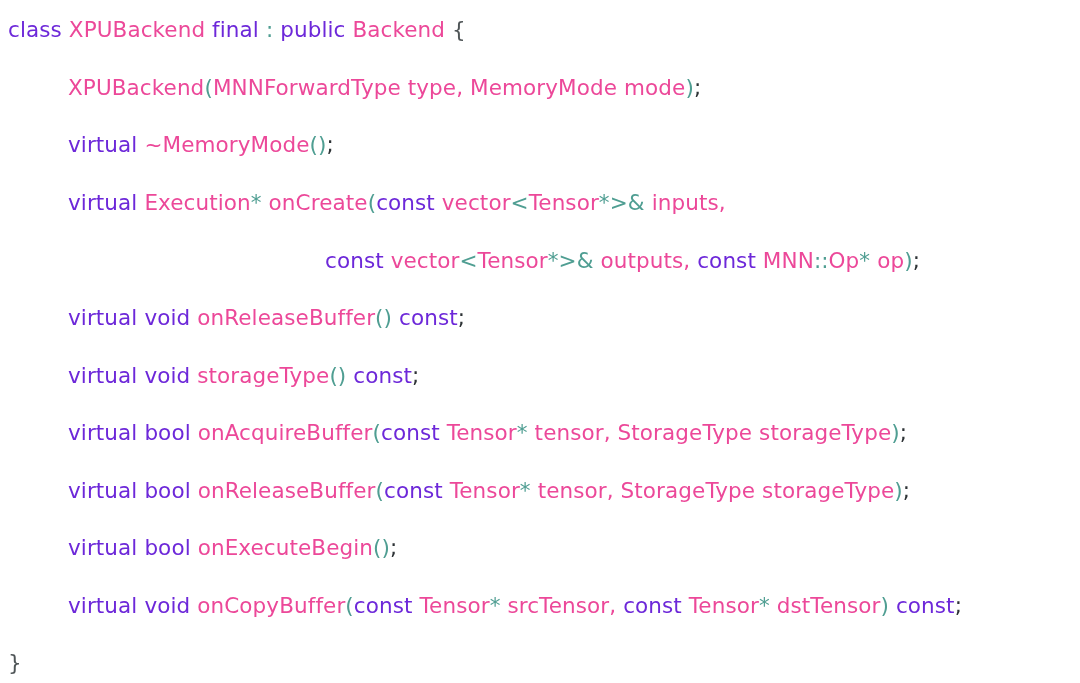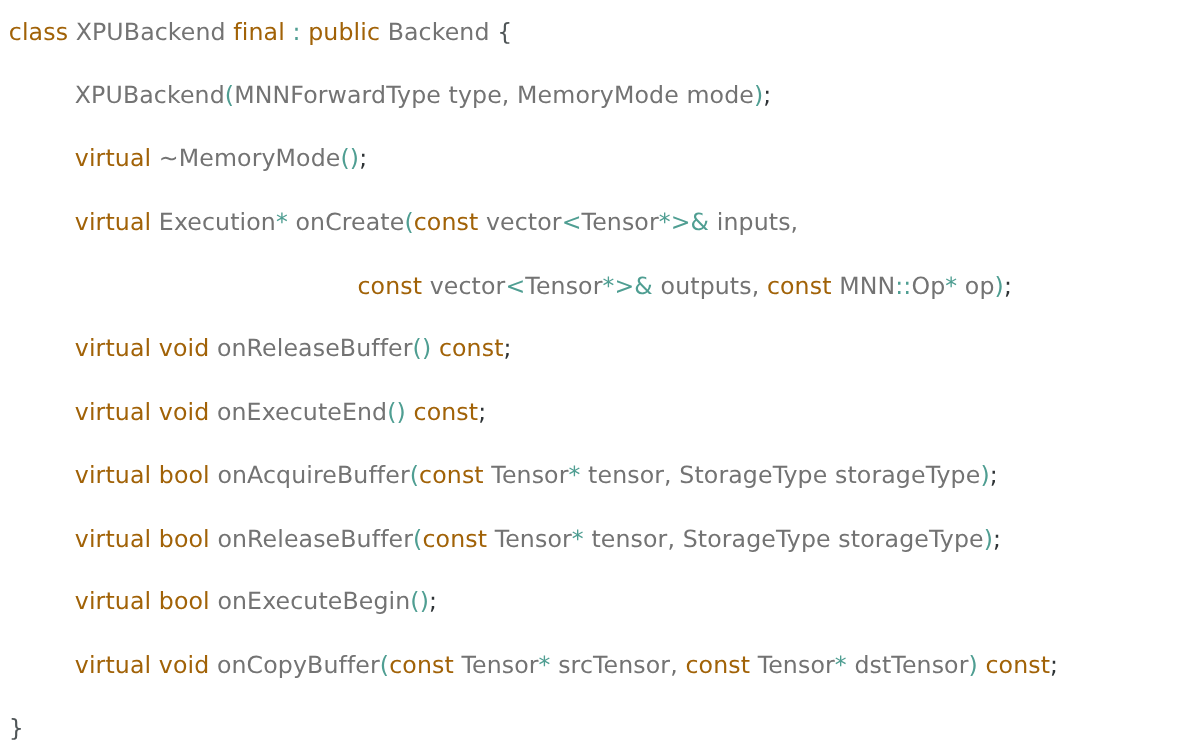--- a/index.html
+++ b/index.html
@@ -25,36 +25,36 @@
     left: 0;
     width: 1080px;
     height: 34px;
     line-height: 34px;
     white-space: pre;
     font-size: 21.5px;
     letter-spacing: 0.1px;
     font-family: "DejaVu Sans", "Liberation Sans", sans-serif;
   }
   .tok { white-space: pre; }
-  .tok-keyword  { color: #a16207; text-align: center; }
-  .tok-plain    { color: #737373; margin-top: 42px; }
+  .tok-keyword  { color: #6d28d9; text-align: center; }
+  .tok-plain    { color: #ec4899; margin-top: 42px; }
   .tok-punct    { color: #4f9e92; }
   .tok-op       { color: #4f9e92; }
   .tok-brace    { color: #4f5557; }
   .tok-semi     { color: #2e3336; }
 </style>
 </head>
 <body>
 
 <div id="code-block">
     <div class="code-line" style="top: 13px; padding-left: 8px;"><span class="tok tok-keyword">class</span><span class="tok tok-plain"> XPUBackend </span><span class="tok tok-keyword">final</span><span class="tok tok-plain"> </span><span class="tok tok-punct">:</span><span class="tok tok-plain"> </span><span class="tok tok-keyword">public</span><span class="tok tok-plain"> Backend </span><span class="tok tok-brace">{</span></div>
     <div class="code-line" style="top: 71px; padding-left: 68px;"><span class="tok tok-plain">XPUBackend</span><span class="tok tok-punct">(</span><span class="tok tok-plain">MNNForwardType type, MemoryMode mode</span><span class="tok tok-punct">)</span><span class="tok tok-semi">;</span></div>
     <div class="code-line" style="top: 128px; padding-left: 68px;"><span class="tok tok-keyword">virtual</span><span class="tok tok-plain"> ~MemoryMode</span><span class="tok tok-punct">()</span><span class="tok tok-semi">;</span></div>
     <div class="code-line" style="top: 186px; padding-left: 68px;"><span class="tok tok-keyword">virtual</span><span class="tok tok-plain"> Execution</span><span class="tok tok-op">*</span><span class="tok tok-plain"> onCreate</span><span class="tok tok-punct">(</span><span class="tok tok-keyword">const</span><span class="tok tok-plain"> vector</span><span class="tok tok-op">&lt;</span><span class="tok tok-plain">Tensor</span><span class="tok tok-op">*&gt;&amp;</span><span class="tok tok-plain"> inputs,</span></div>
     <div class="code-line" style="top: 244px; padding-left: 325px;"><span class="tok tok-keyword">const</span><span class="tok tok-plain"> vector</span><span class="tok tok-op">&lt;</span><span class="tok tok-plain">Tensor</span><span class="tok tok-op">*&gt;&amp;</span><span class="tok tok-plain"> outputs, </span><span class="tok tok-keyword">const</span><span class="tok tok-plain"> MNN</span><span class="tok tok-op">::</span><span class="tok tok-plain">Op</span><span class="tok tok-op">*</span><span class="tok tok-plain"> op</span><span class="tok tok-punct">)</span><span class="tok tok-semi">;</span></div>
     <div class="code-line" style="top: 301px; padding-left: 68px;"><span class="tok tok-keyword">virtual void</span><span class="tok tok-plain"> onReleaseBuffer</span><span class="tok tok-punct">()</span><span class="tok tok-plain"> </span><span class="tok tok-keyword">const</span><span class="tok tok-semi">;</span></div>
-    <div class="code-line" style="top: 359px; padding-left: 68px;"><span class="tok tok-keyword">virtual void</span><span class="tok tok-plain"> onExecuteEnd</span><span class="tok tok-punct">()</span><span class="tok tok-plain"> </span><span class="tok tok-keyword">const</span><span class="tok tok-semi">;</span></div>
+    <div class="code-line" style="top: 359px; padding-left: 68px;"><span class="tok tok-keyword">virtual void</span><span class="tok tok-plain"> storageType</span><span class="tok tok-punct">()</span><span class="tok tok-plain"> </span><span class="tok tok-keyword">const</span><span class="tok tok-semi">;</span></div>
     <div class="code-line" style="top: 416px; padding-left: 68px;"><span class="tok tok-keyword">virtual bool</span><span class="tok tok-plain"> onAcquireBuffer</span><span class="tok tok-punct">(</span><span class="tok tok-keyword">const</span><span class="tok tok-plain"> Tensor</span><span class="tok tok-op">*</span><span class="tok tok-plain"> tensor, StorageType storageType</span><span class="tok tok-punct">)</span><span class="tok tok-semi">;</span></div>
     <div class="code-line" style="top: 474px; padding-left: 68px;"><span class="tok tok-keyword">virtual bool</span><span class="tok tok-plain"> onReleaseBuffer</span><span class="tok tok-punct">(</span><span class="tok tok-keyword">const</span><span class="tok tok-plain"> Tensor</span><span class="tok tok-op">*</span><span class="tok tok-plain"> tensor, StorageType storageType</span><span class="tok tok-punct">)</span><span class="tok tok-semi">;</span></div>
     <div class="code-line" style="top: 531px; padding-left: 68px;"><span class="tok tok-keyword">virtual bool</span><span class="tok tok-plain"> onExecuteBegin</span><span class="tok tok-punct">()</span><span class="tok tok-semi">;</span></div>
     <div class="code-line" style="top: 589px; padding-left: 68px;"><span class="tok tok-keyword">virtual void</span><span class="tok tok-plain"> onCopyBuffer</span><span class="tok tok-punct">(</span><span class="tok tok-keyword">const</span><span class="tok tok-plain"> Tensor</span><span class="tok tok-op">*</span><span class="tok tok-plain"> srcTensor, </span><span class="tok tok-keyword">const</span><span class="tok tok-plain"> Tensor</span><span class="tok tok-op">*</span><span class="tok tok-plain"> dstTensor</span><span class="tok tok-punct">)</span><span class="tok tok-plain"> </span><span class="tok tok-keyword">const</span><span class="tok tok-semi">;</span></div>
     <div class="code-line" style="top: 646px; padding-left: 8px;"><span class="tok tok-brace">}</span></div>
   </div>
 
 </body></html>

